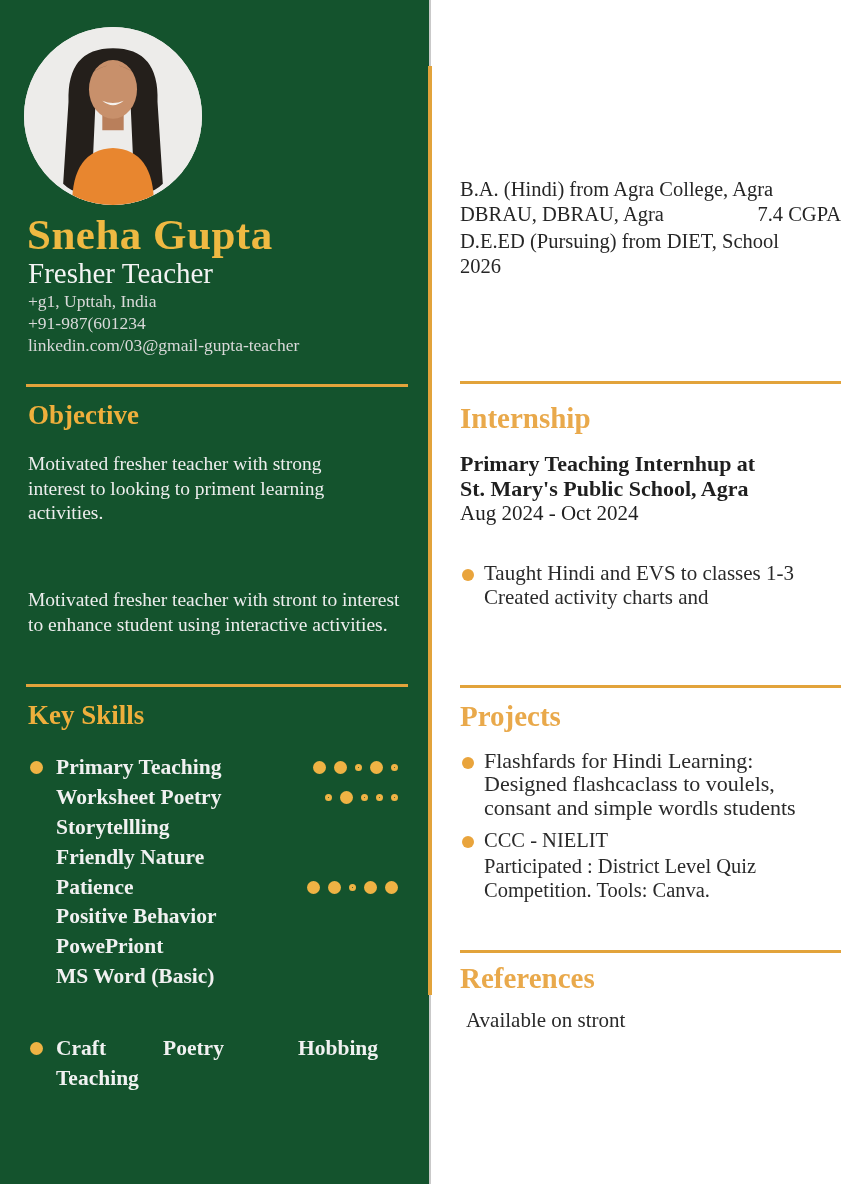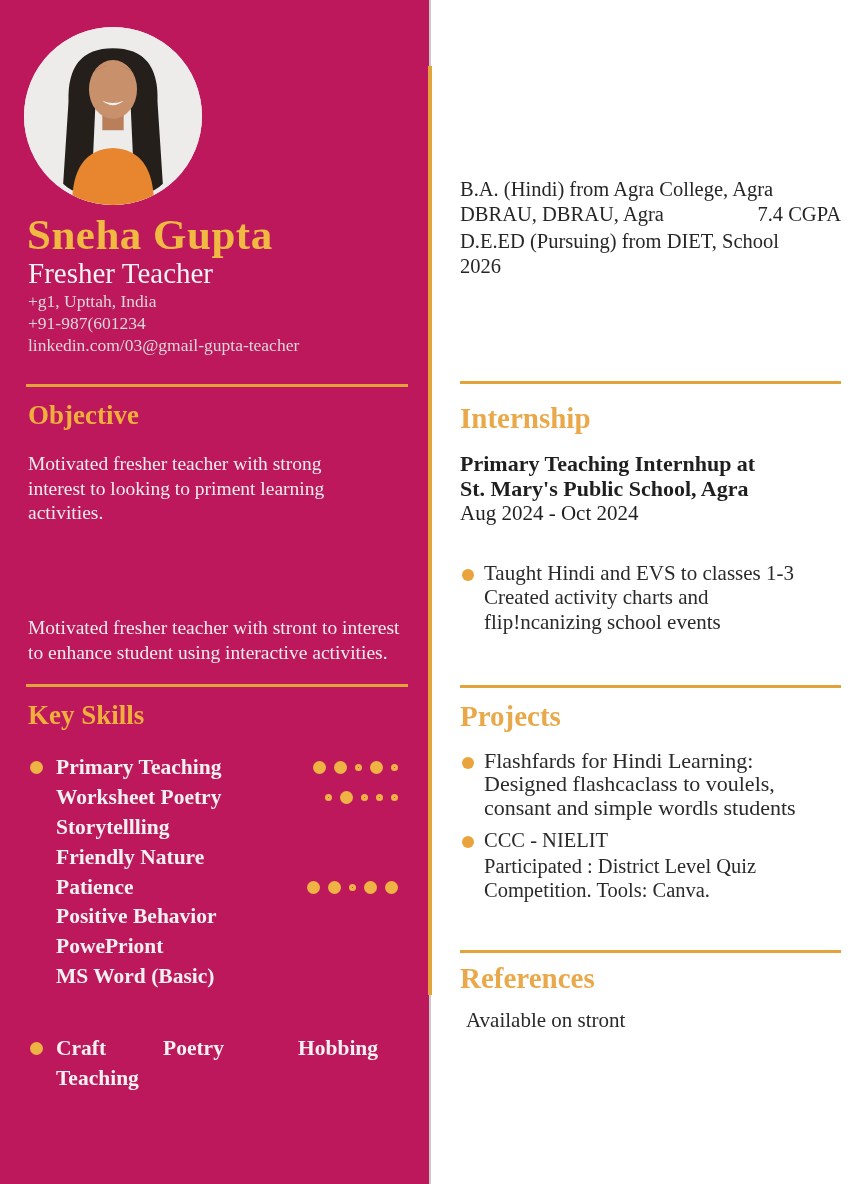--- a/index.html
+++ b/index.html
@@ -5,21 +5,21 @@
   * { margin:0; padding:0; box-sizing:border-box; }
   html,body { background:#555; }
   #page {
     position:relative; width:864px; height:1184px; margin:0 auto;
     background:#ffffff; overflow:hidden;
     font-family:"Liberation Serif","DejaVu Serif",serif;
   }
   
   #sidebar {
     position:absolute; left:0; top:0; width:430px; height:1184px;
-    background:#be185d;
+    background:#14532d;
   }
   #divider-gray {
     position:absolute; left:429px; top:0; width:2px; height:1184px;
     background:#c9c9c9;
   }
   #divider-gold {
     position:absolute; left:428px; top:66px; width:4px; height:929px;
     background:#e2a33b;
   }
   .photo-wrap {
@@ -44,21 +44,21 @@
   #rule-skills    { top:684px; }
   .side-heading {
     position:absolute; left:28px; font-size:27px; font-weight:bold; color:#efaf3c;
   }
   #objective-heading { top:400px; }
   #skills-heading    { top:700px; }
   .side-para {
     position:absolute; left:28px; font-size:19.5px; line-height:24.5px; color:#ededed;
   }
   #objective-para-1 { top:452px; width:338px; }
-  #objective-para-2 { top:616px; width:378px; }
+  #objective-para-2 { top:588px; width:378px; }
   
   #skills-list { position:absolute; left:56px; top:753px; width:342px; }
   .skill-row { display:flex; align-items:center; height:29.8px; }
   .skill-name { font-size:21.5px; font-weight:bold; color:#f1f1f1; white-space:nowrap; }
   .dots { display:flex; gap:8px; margin-left:auto; align-items:center; }
   .dot { width:13px; height:13px; border-radius:50%; }
   .dot.filled  { background:#efb344; }
   .dot.outline { width:7px; height:7px; border:3px solid #efb344; background:transparent; }
   .side-bullet {
     position:absolute; width:13px; height:13px; border-radius:50%; background:#efb344;
@@ -227,21 +227,20 @@
     <span class="blockline">Primary Teaching Internhup at</span>
     <span class="blockline">St. Mary's Public School, Agra</span>
     <span class="blockline" id="internship-dates-inline" style="font-weight:normal; font-size:21px;">Aug 2024 - Oct 2024</span>
   </div>
 
   <div class="bullet-item" id="internship-bullet">
     <span class="bullet-glyph"></span>
     <span class="bullet-text">
       <span class="blockline">Taught Hindi and EVS to classes 1-3</span>
       <span class="blockline">Created activity charts and</span>
-      <span class="blockline">flip!ncanizing school events</span>
     </span>
   </div>
 
   <div class="gold-rule-right" id="rule-projects"></div>
   <div class="right-heading" id="projects-heading">Projects</div>
 
   <div class="bullet-item" id="project-item-1">
     <span class="bullet-glyph"></span>
     <span class="bullet-text">Flashfards for Hindi Learning: Designed flashcaclass to voulels, consant and simple wordls students</span>
   </div>

